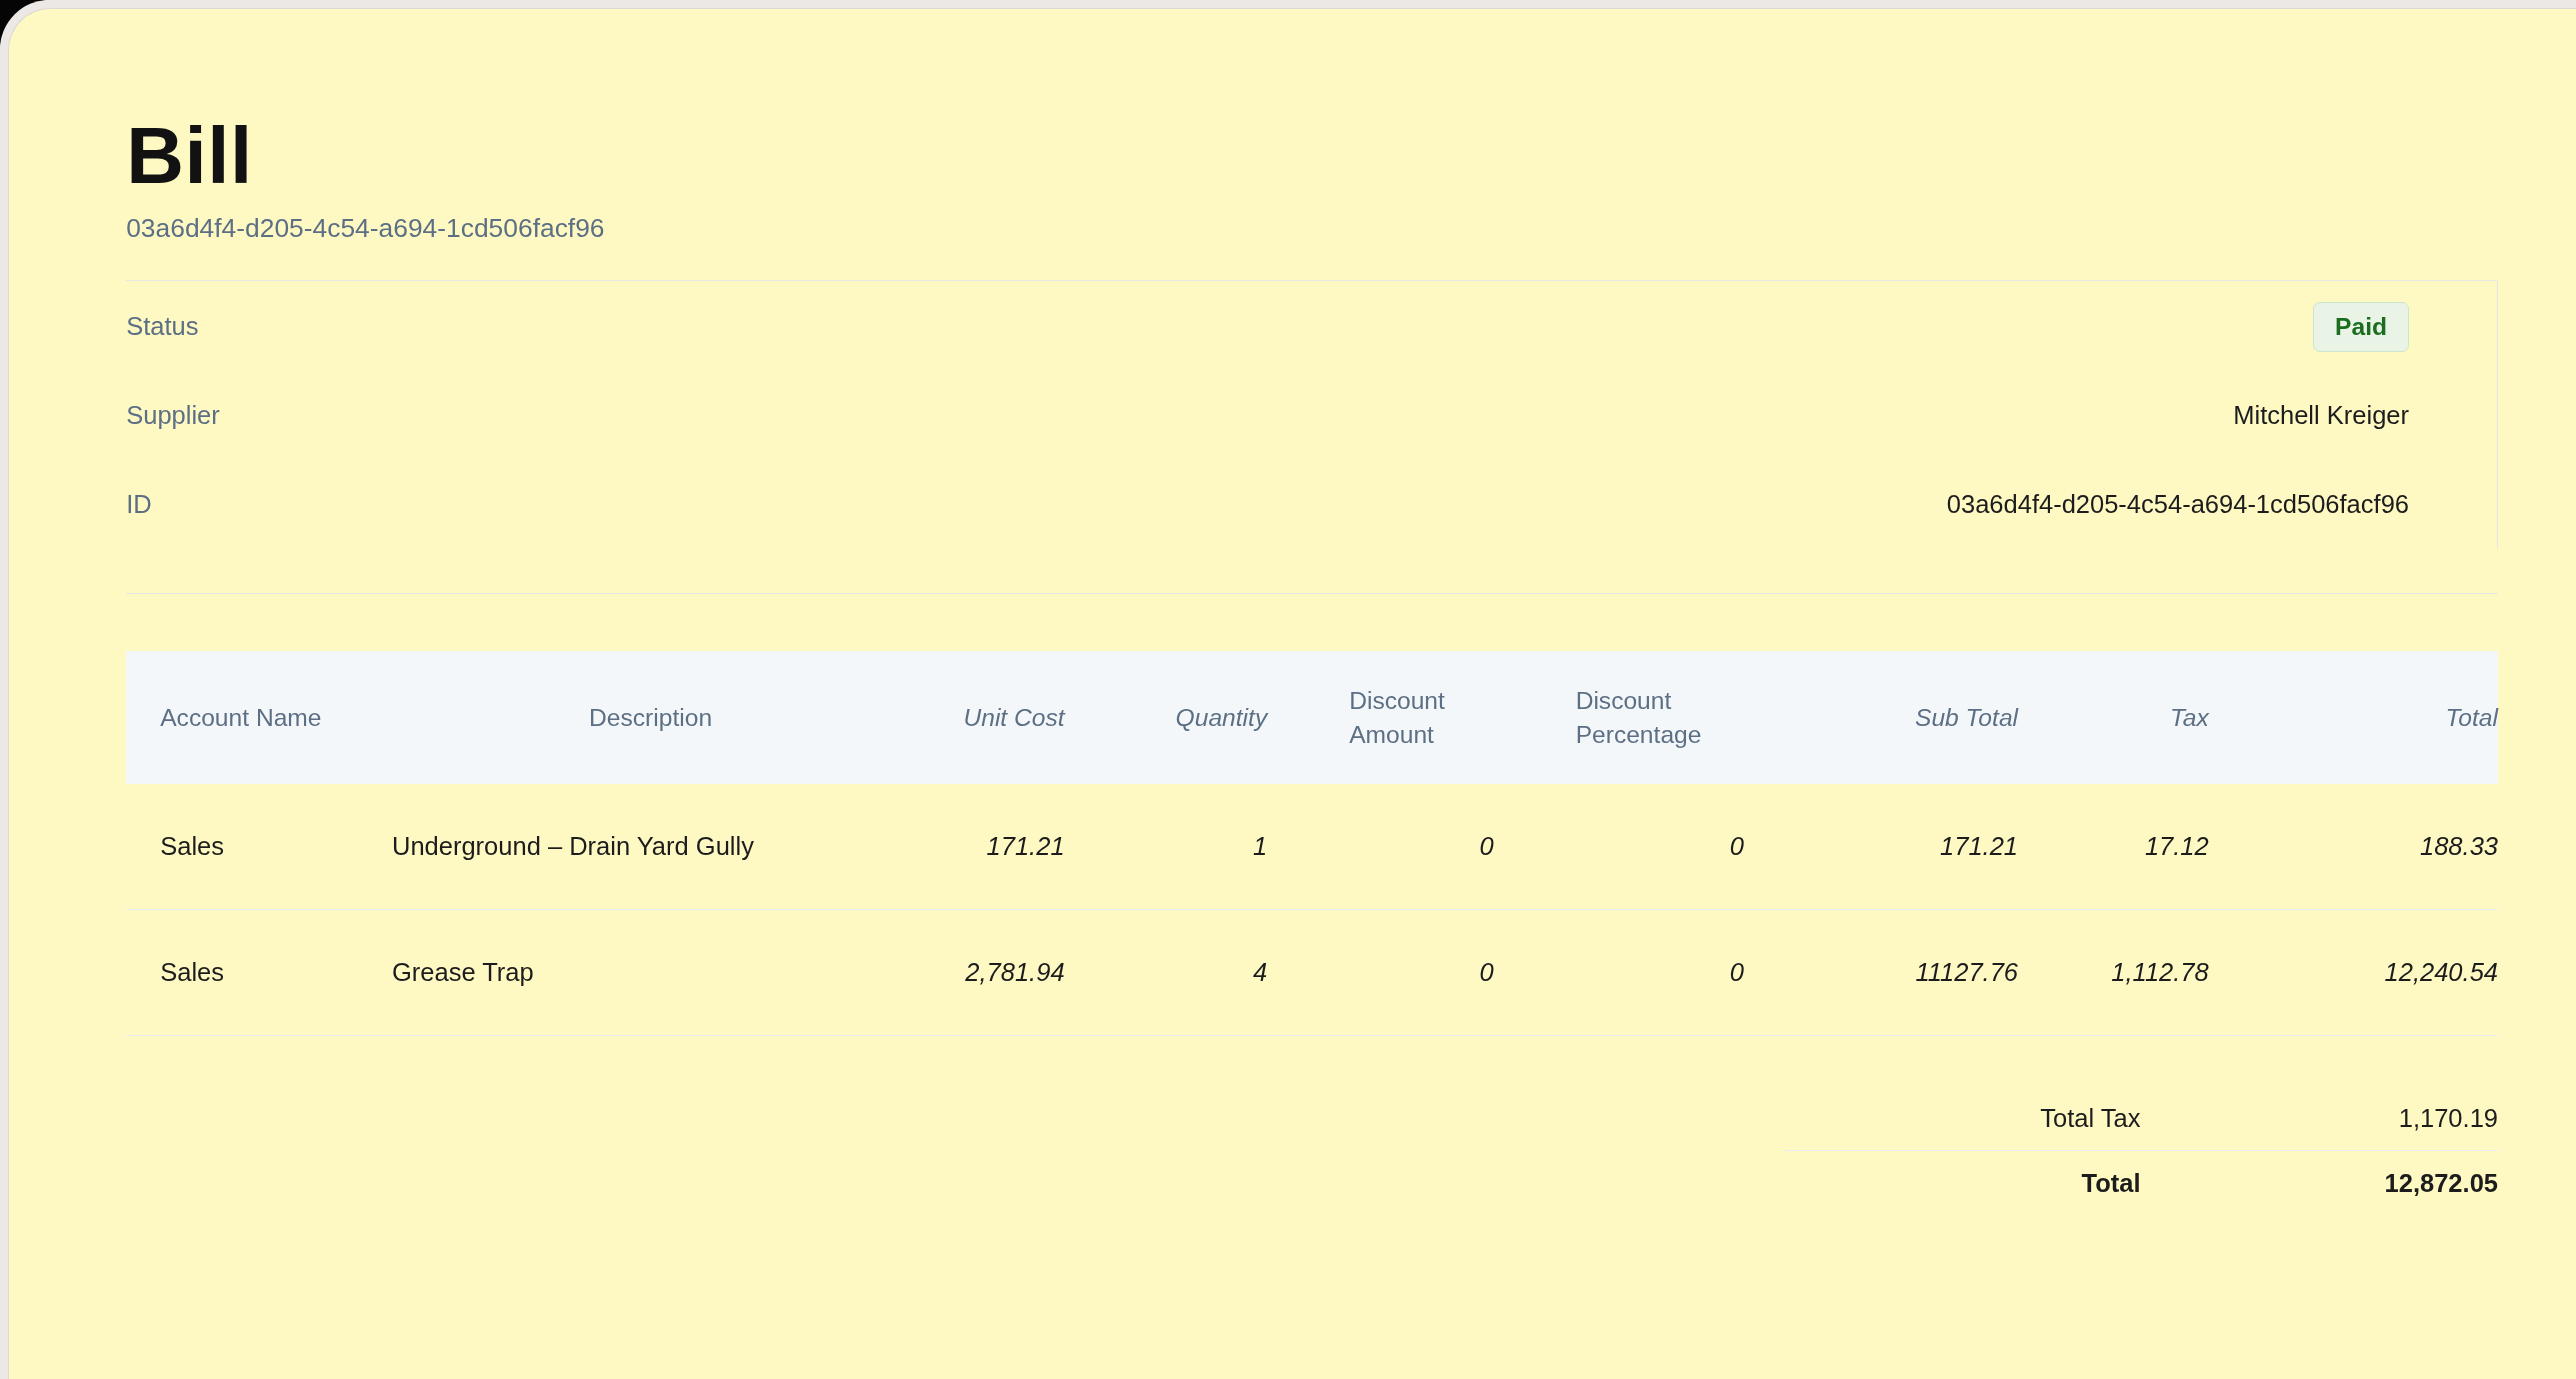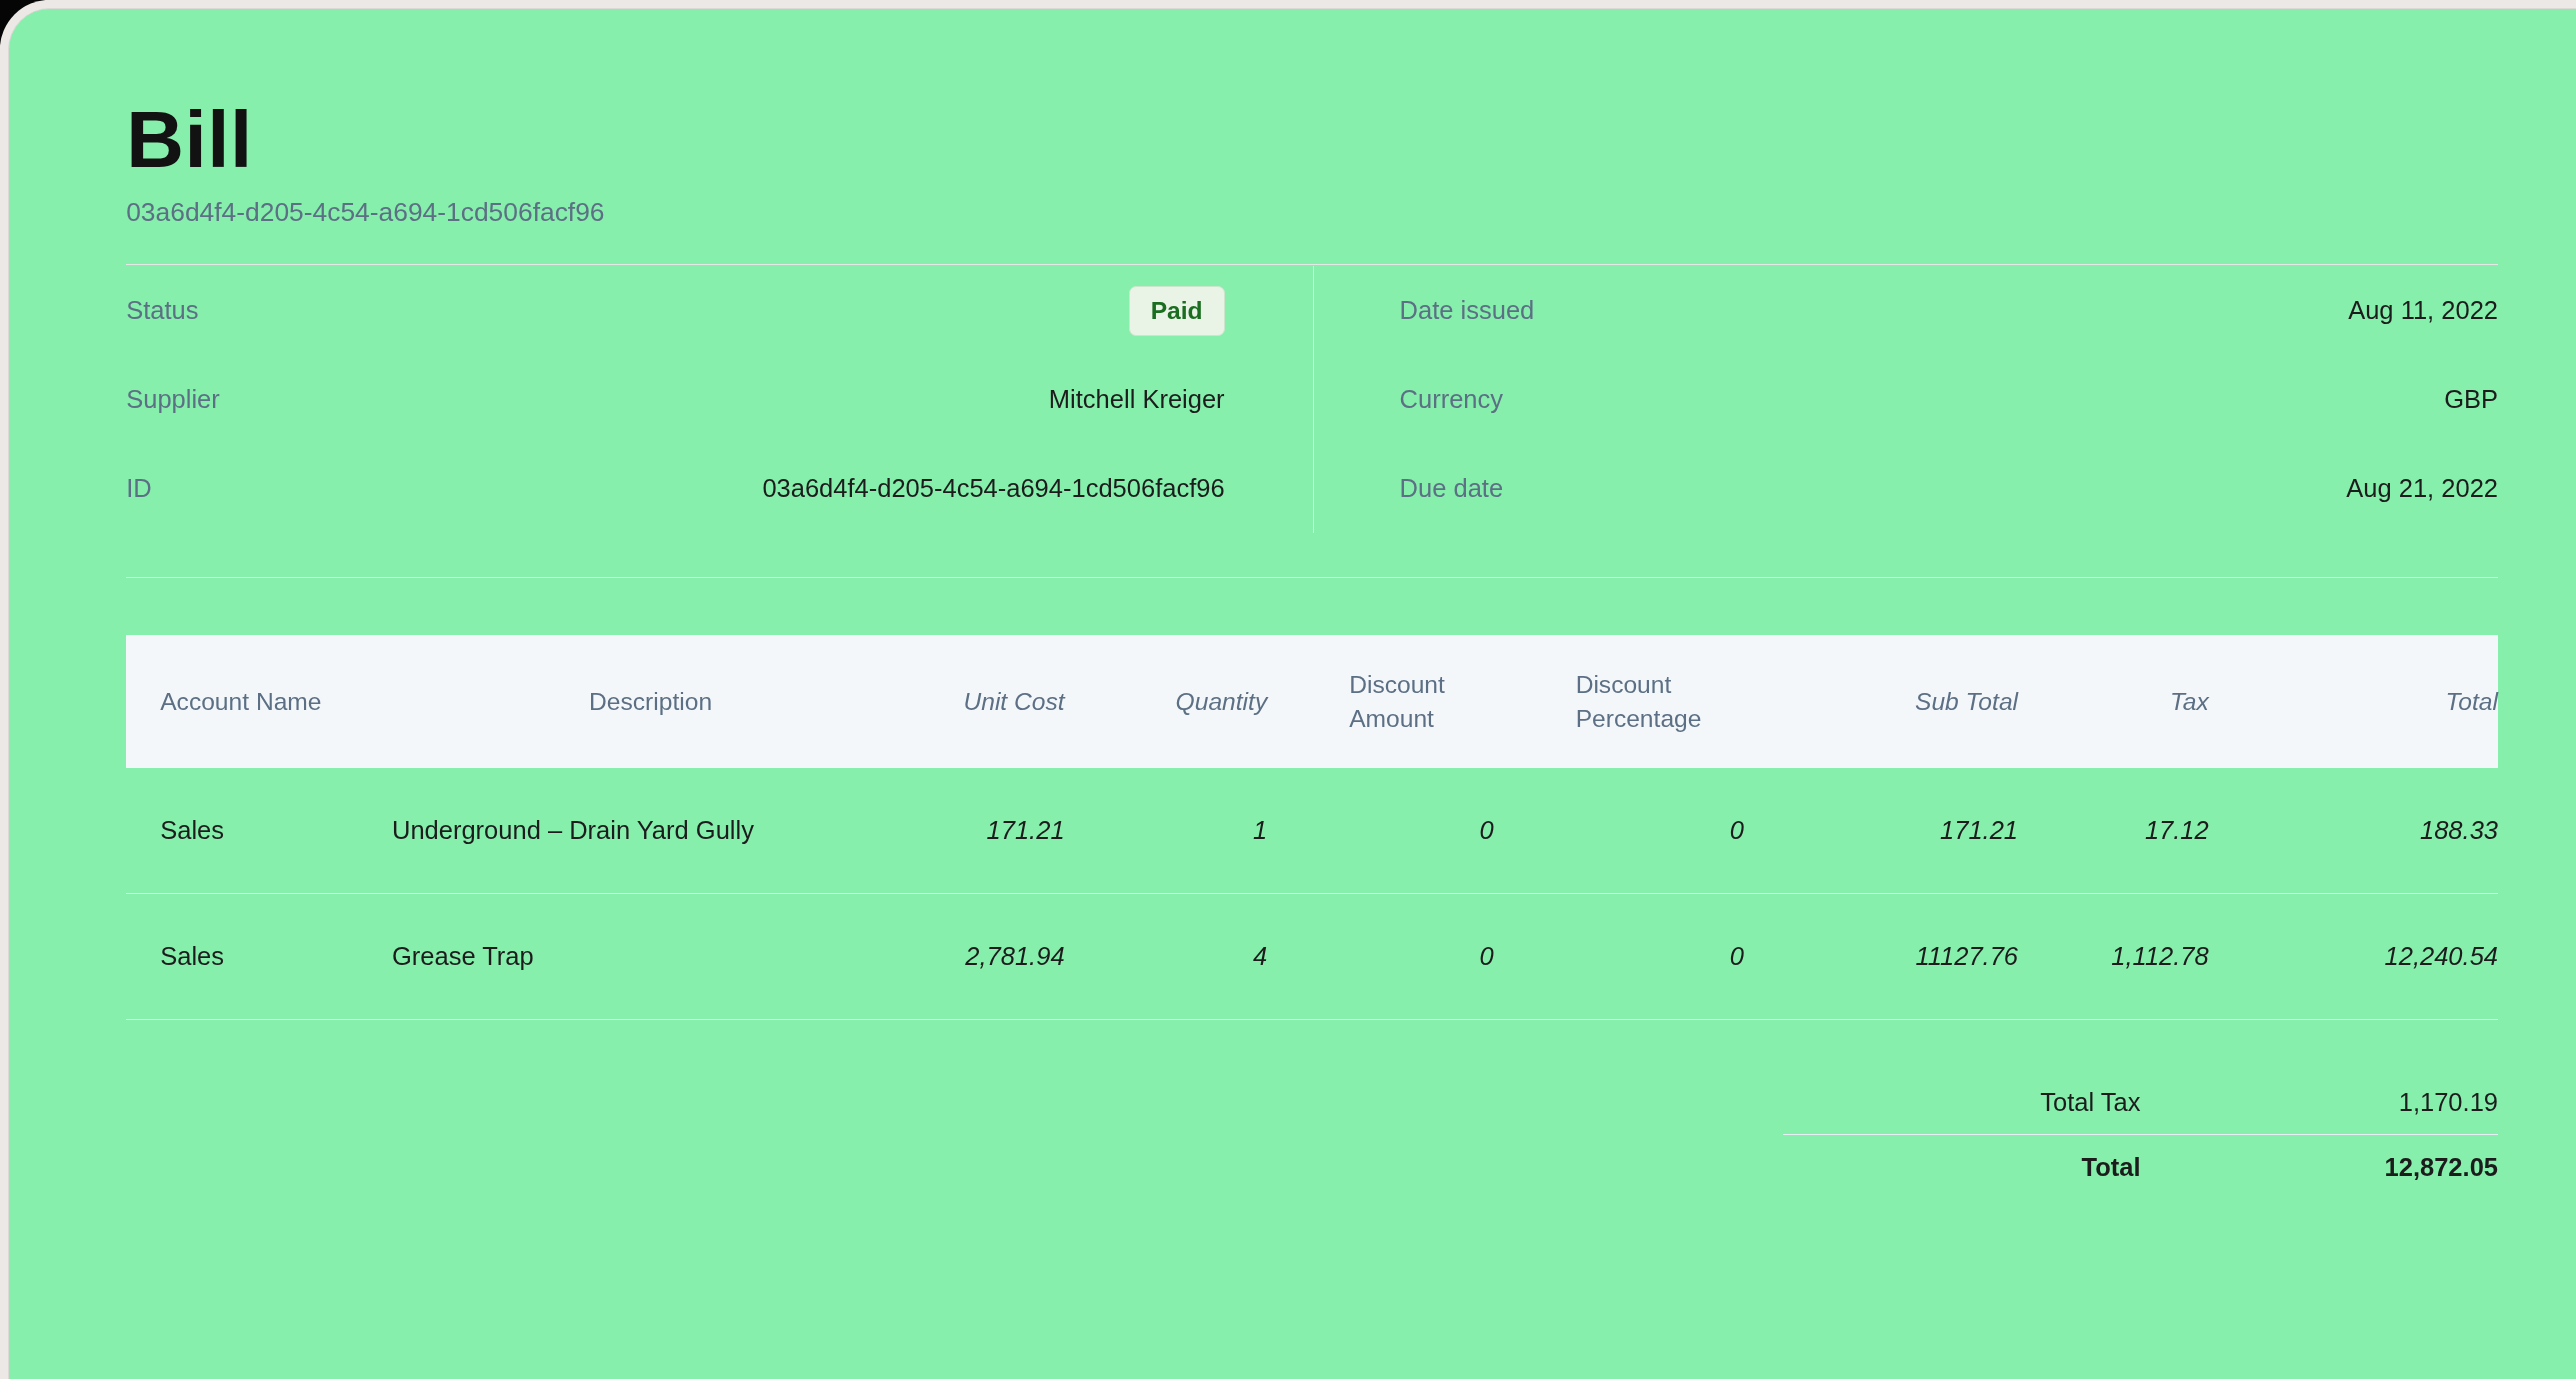--- a/index.html
+++ b/index.html
@@ -7,26 +7,26 @@
     position:relative;
     width:2576px;height:1380px;
     overflow:hidden;
     background:#050505;
     font-family:"Liberation Sans",sans-serif;
     color:#1c1c1c;
   }
   .card{
     position:absolute;
     top:8.2px;left:8.2px;right:0;bottom:0;
-    background:#86efac;
+    background:#fef9c3;
     border-top-left-radius:42px;
     box-shadow:0 0 0 8.2px #ece8e6;
     border:0.9px solid #dcd8d6;
     border-right:none;border-bottom:none;
-    padding:0 78px 0 117px;
+    padding:16px 78px 0 117px;
     box-sizing:border-box;
   }
   .page-title{
     margin-top:91px;
     font-size:80px;
     line-height:1.0;
     font-weight:700;
     color:#121212;
     letter-spacing:0.5px;
   }
@@ -126,34 +126,20 @@
           <span class="meta-label">Status</span>
           <span class="badge-paid">Paid</span>
         </div>
         <div class="meta-row">
           <span class="meta-label">Supplier</span>
           <span class="meta-value">Mitchell Kreiger</span>
         </div>
         <div class="meta-row">
           <span class="meta-label">ID</span>
           <span class="meta-value">03a6d4f4-d205-4c54-a694-1cd506facf96</span>
-        </div>
-      </div>
-      <div class="meta-col right">
-        <div class="meta-row">
-          <span class="meta-label">Date issued</span>
-          <span class="meta-value">Aug 11, 2022</span>
-        </div>
-        <div class="meta-row">
-          <span class="meta-label">Currency</span>
-          <span class="meta-value">GBP</span>
-        </div>
-        <div class="meta-row">
-          <span class="meta-label">Due date</span>
-          <span class="meta-value">Aug 21, 2022</span>
         </div>
       </div>
     </div>
 
     <hr class="hdivider meta-bottom">
 
     <table class="items">
       <colgroup>
         <col style="width:11%">
           <col style="width:22%">

